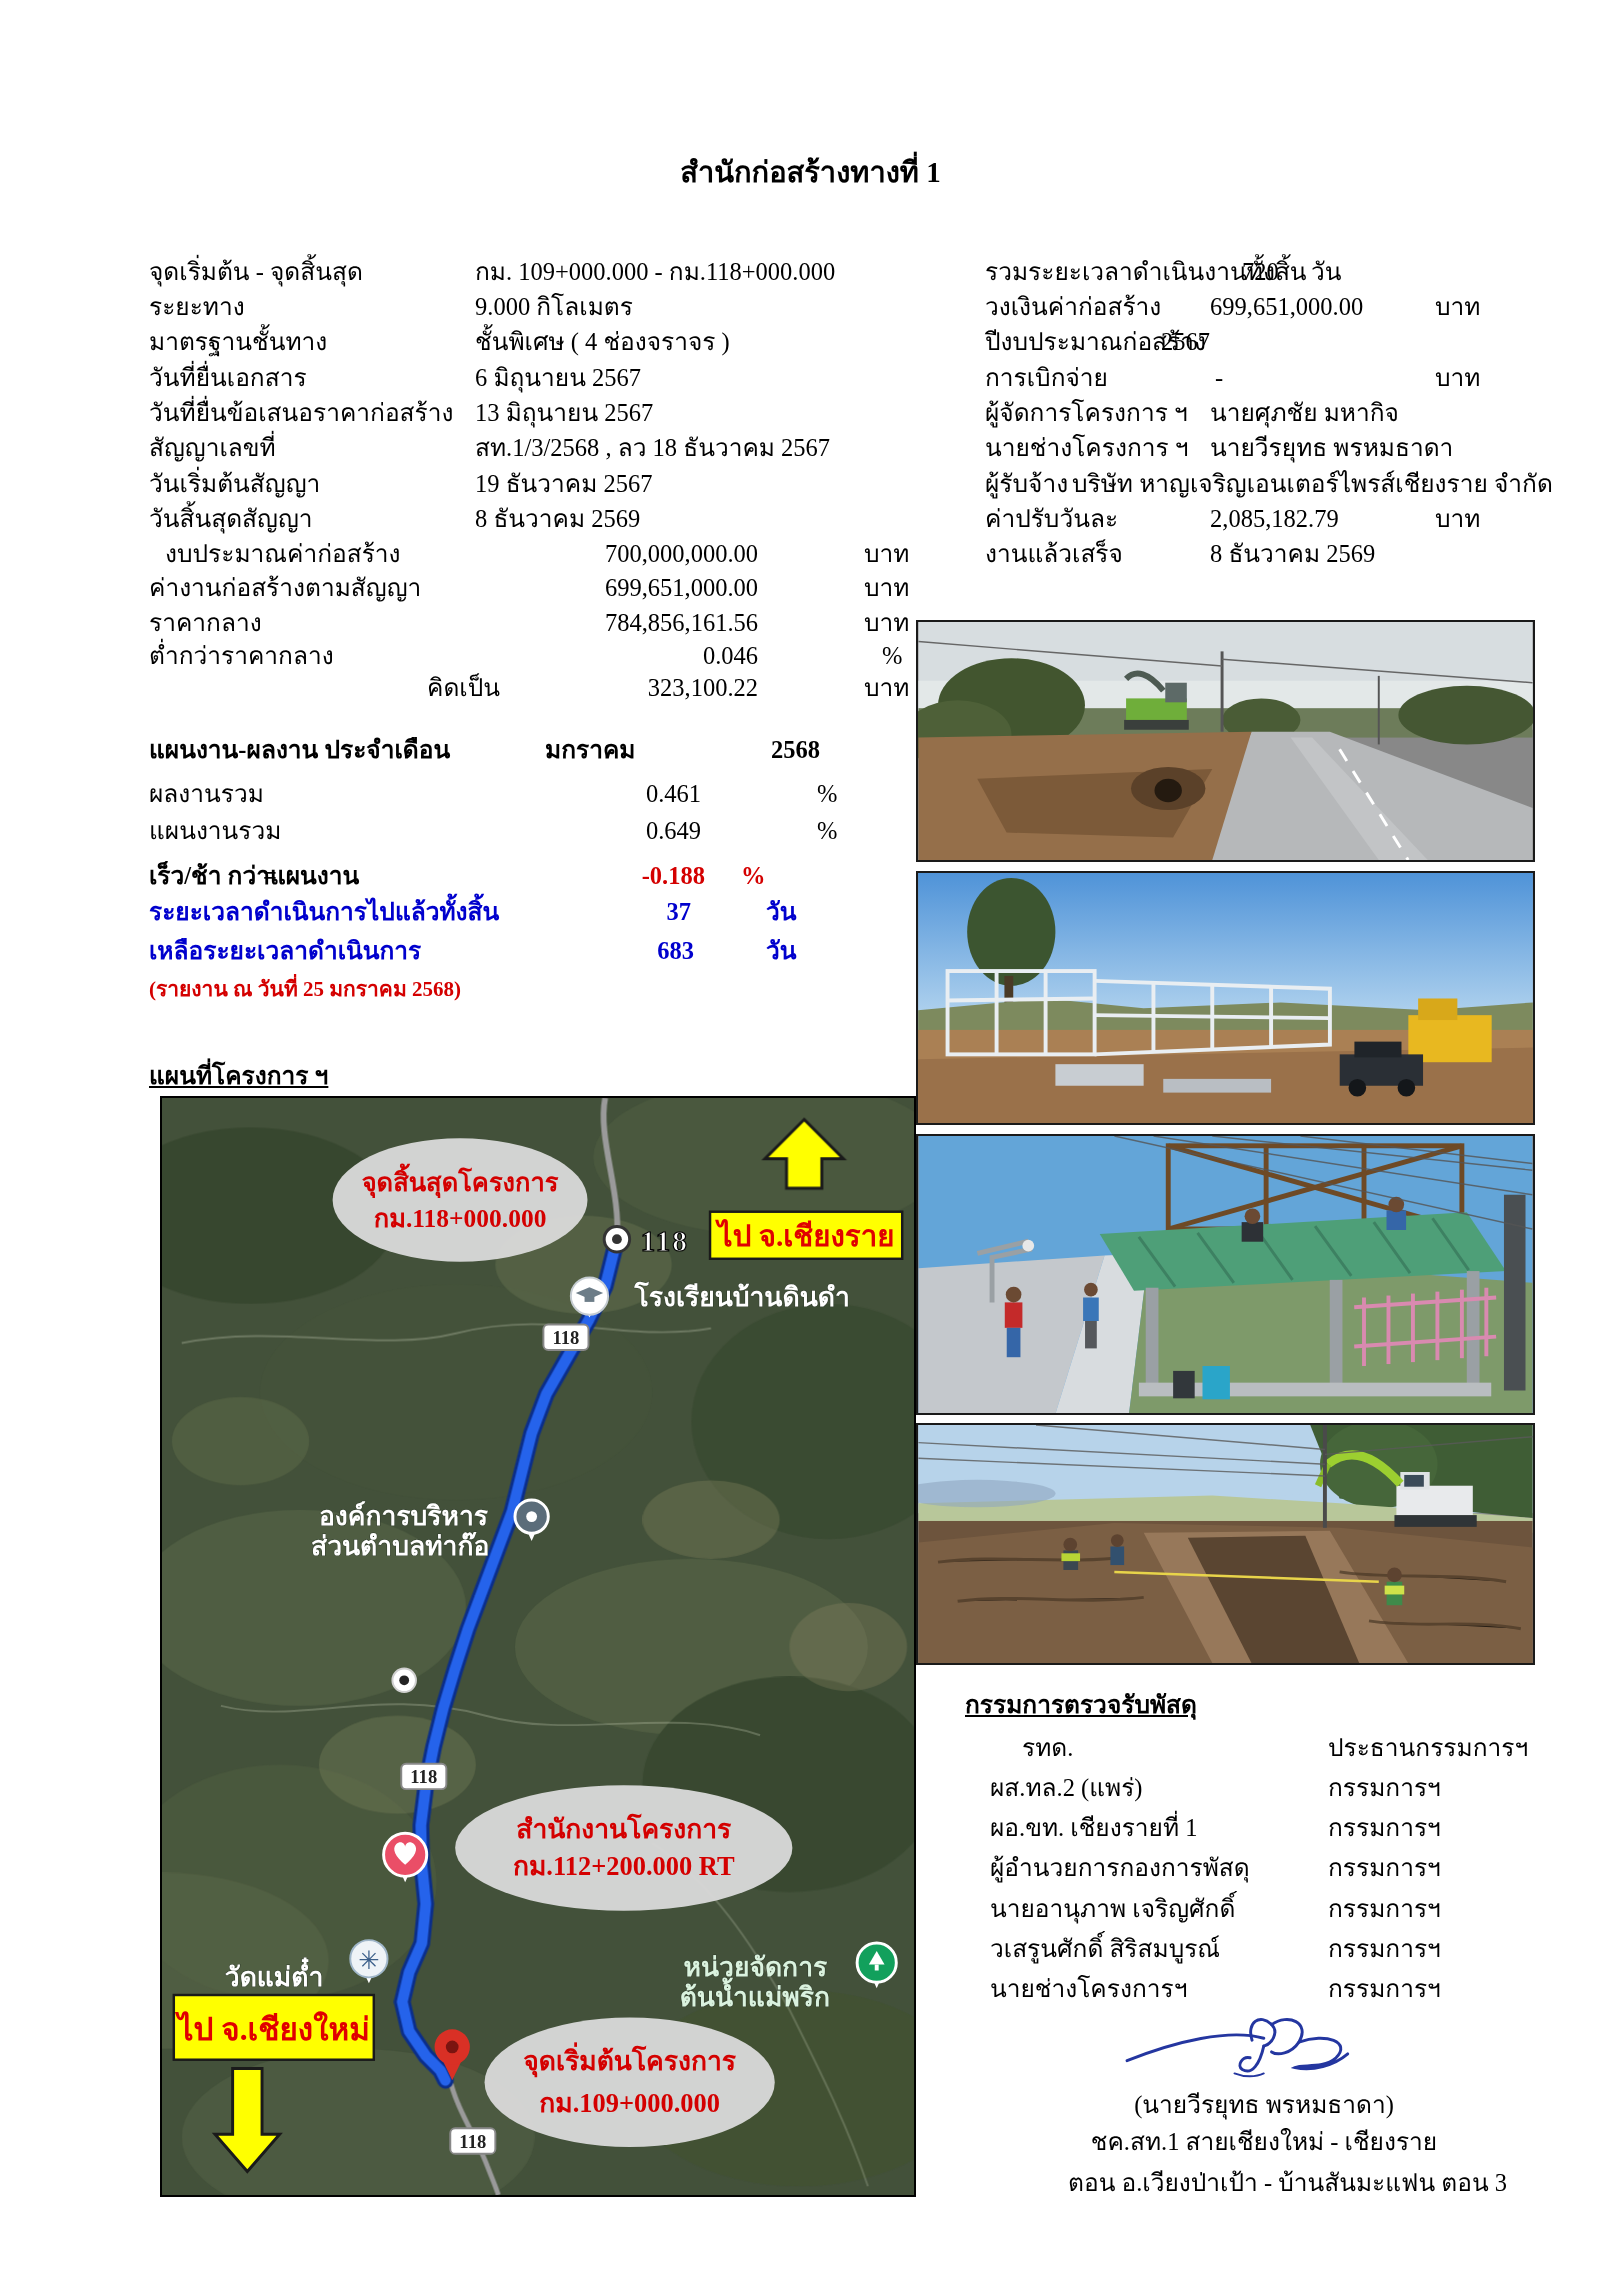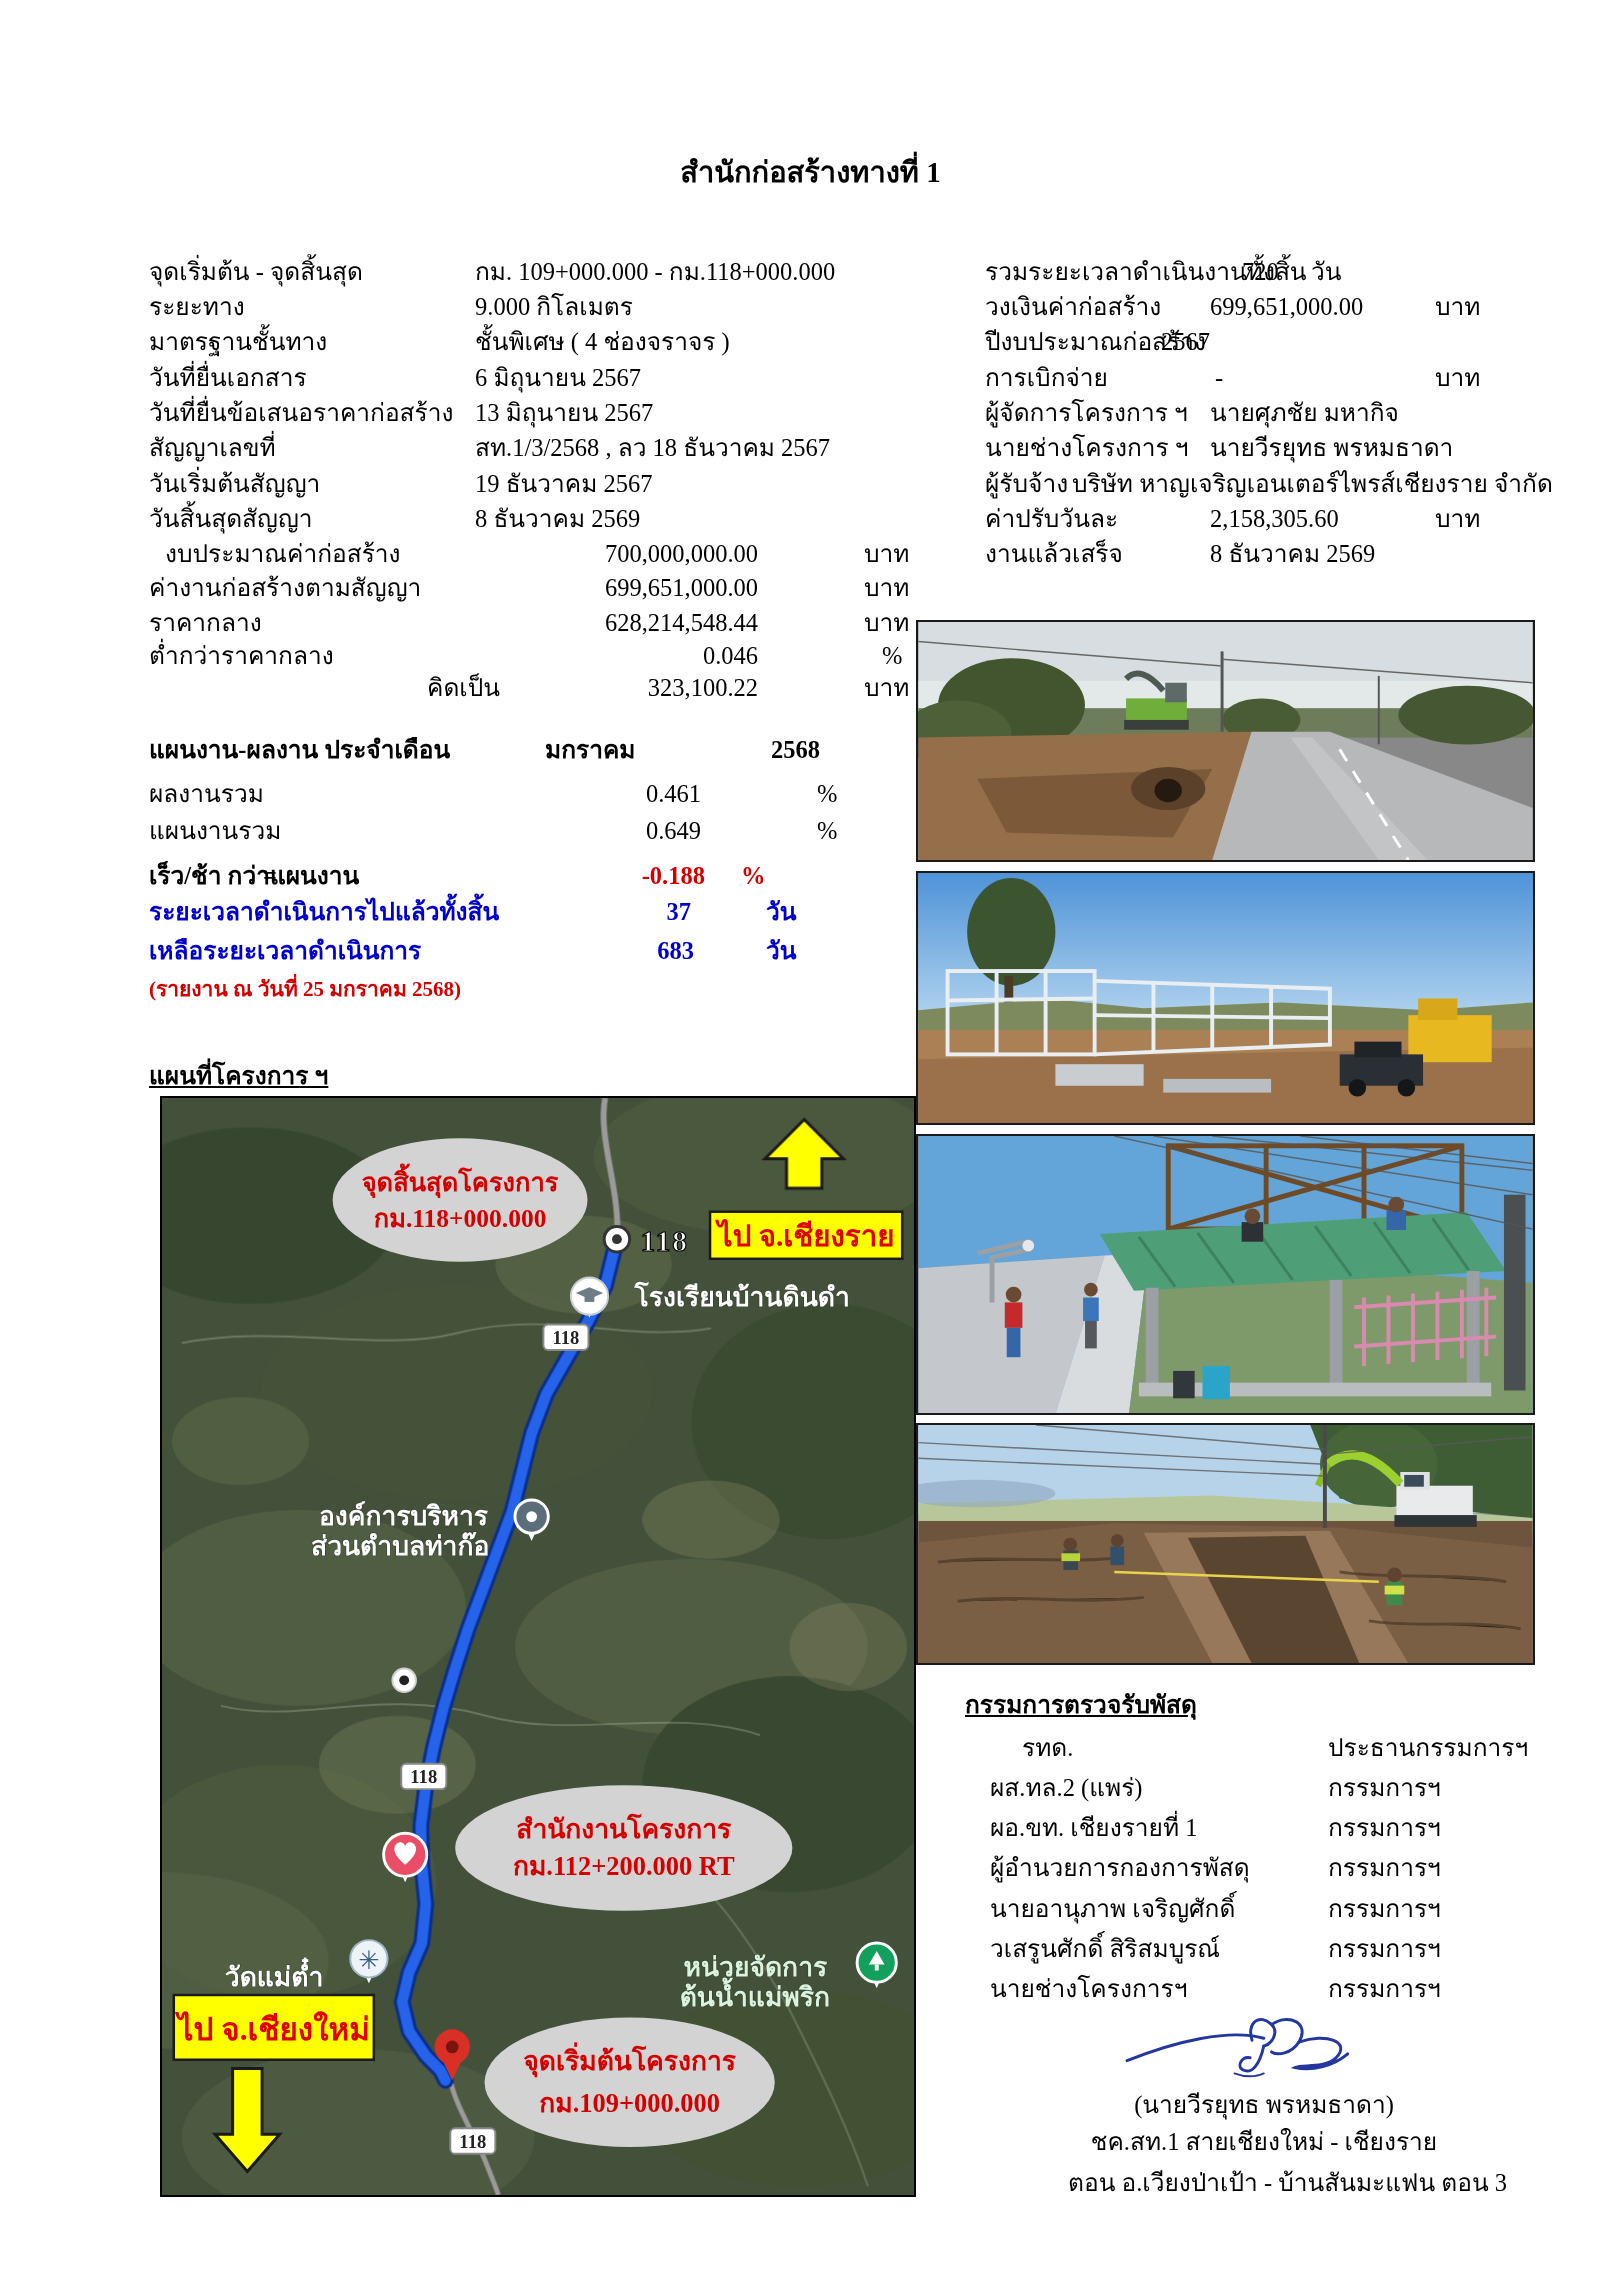--- a/index.html
+++ b/index.html
@@ -42,21 +42,21 @@
     <div class="abs t" style="left:475px;top:469px;">19 ธันวาคม 2567</div>
     <div class="abs t" style="left:149px;top:504px;">วันสิ้นสุดสัญญา</div>
     <div class="abs t" style="left:475px;top:504px;">8 ธันวาคม 2569</div>
     <div class="abs t" style="left:165px;top:539px;">งบประมาณค่าก่อสร้าง</div>
     <div class="abs t rnum" style="left:562px;top:539px;width:196px;">700,000,000.00</div>
     <div class="abs t" style="left:864px;top:539px;">บาท</div>
     <div class="abs t" style="left:149px;top:573px;">ค่างานก่อสร้างตามสัญญา</div>
     <div class="abs t rnum" style="left:562px;top:573px;width:196px;">699,651,000.00</div>
     <div class="abs t" style="left:864px;top:573px;">บาท</div>
     <div class="abs t" style="left:149px;top:608px;">ราคากลาง</div>
-    <div class="abs t rnum" style="left:562px;top:608px;width:196px;">628,214,548.44</div>
+    <div class="abs t rnum" style="left:562px;top:608px;width:196px;">784,856,161.56</div>
     <div class="abs t" style="left:864px;top:608px;">บาท</div>
     <div class="abs t" style="left:149px;top:641px;">ต่ำกว่าราคากลาง</div>
     <div class="abs t rnum" style="left:562px;top:641px;width:196px;">0.046</div>
     <div class="abs t" style="left:882px;top:641px;">%</div>
     <div class="abs t" style="left:427px;top:673px;">คิดเป็น</div>
     <div class="abs t rnum" style="left:562px;top:673px;width:196px;">323,100.22</div>
     <div class="abs t" style="left:864px;top:673px;">บาท</div>
   </div>
 
   <div>
@@ -71,21 +71,21 @@
     <div class="abs t" style="left:985px;top:363px;">การเบิกจ่าย</div>
     <div class="abs t" style="left:1215px;top:363px;">-</div>
     <div class="abs t" style="left:1435px;top:363px;">บาท</div>
     <div class="abs t" style="left:985px;top:398px;">ผู้จัดการโครงการ ฯ</div>
     <div class="abs t" style="left:1210px;top:398px;">นายศุภชัย มหากิจ</div>
     <div class="abs t" style="left:985px;top:433px;">นายช่างโครงการ ฯ</div>
     <div class="abs t" style="left:1210px;top:433px;">นายวีรยุทธ พรหมธาดา</div>
     <div class="abs t" style="left:985px;top:469px;">ผู้รับจ้าง</div>
     <div class="abs t" style="left:1072px;top:469px;">บริษัท หาญเจริญเอนเตอร์ไพรส์เชียงราย จำกัด</div>
     <div class="abs t" style="left:985px;top:504px;">ค่าปรับวันละ</div>
-    <div class="abs t" style="left:1210px;top:504px;">2,158,305.60</div>
+    <div class="abs t" style="left:1210px;top:504px;">2,085,182.79</div>
     <div class="abs t" style="left:1435px;top:504px;">บาท</div>
     <div class="abs t" style="left:985px;top:539px;">งานแล้วเสร็จ</div>
     <div class="abs t" style="left:1210px;top:539px;">8 ธันวาคม 2569</div>
   </div>
 
   <div>
     <div class="abs t b" style="left:149px;top:735px;">แผนงาน-ผลงาน ประจำเดือน</div>
     <div class="abs t b" style="left:545px;top:735px;">มกราคม</div>
     <div class="abs t b" style="left:771px;top:735px;">2568</div>
 

